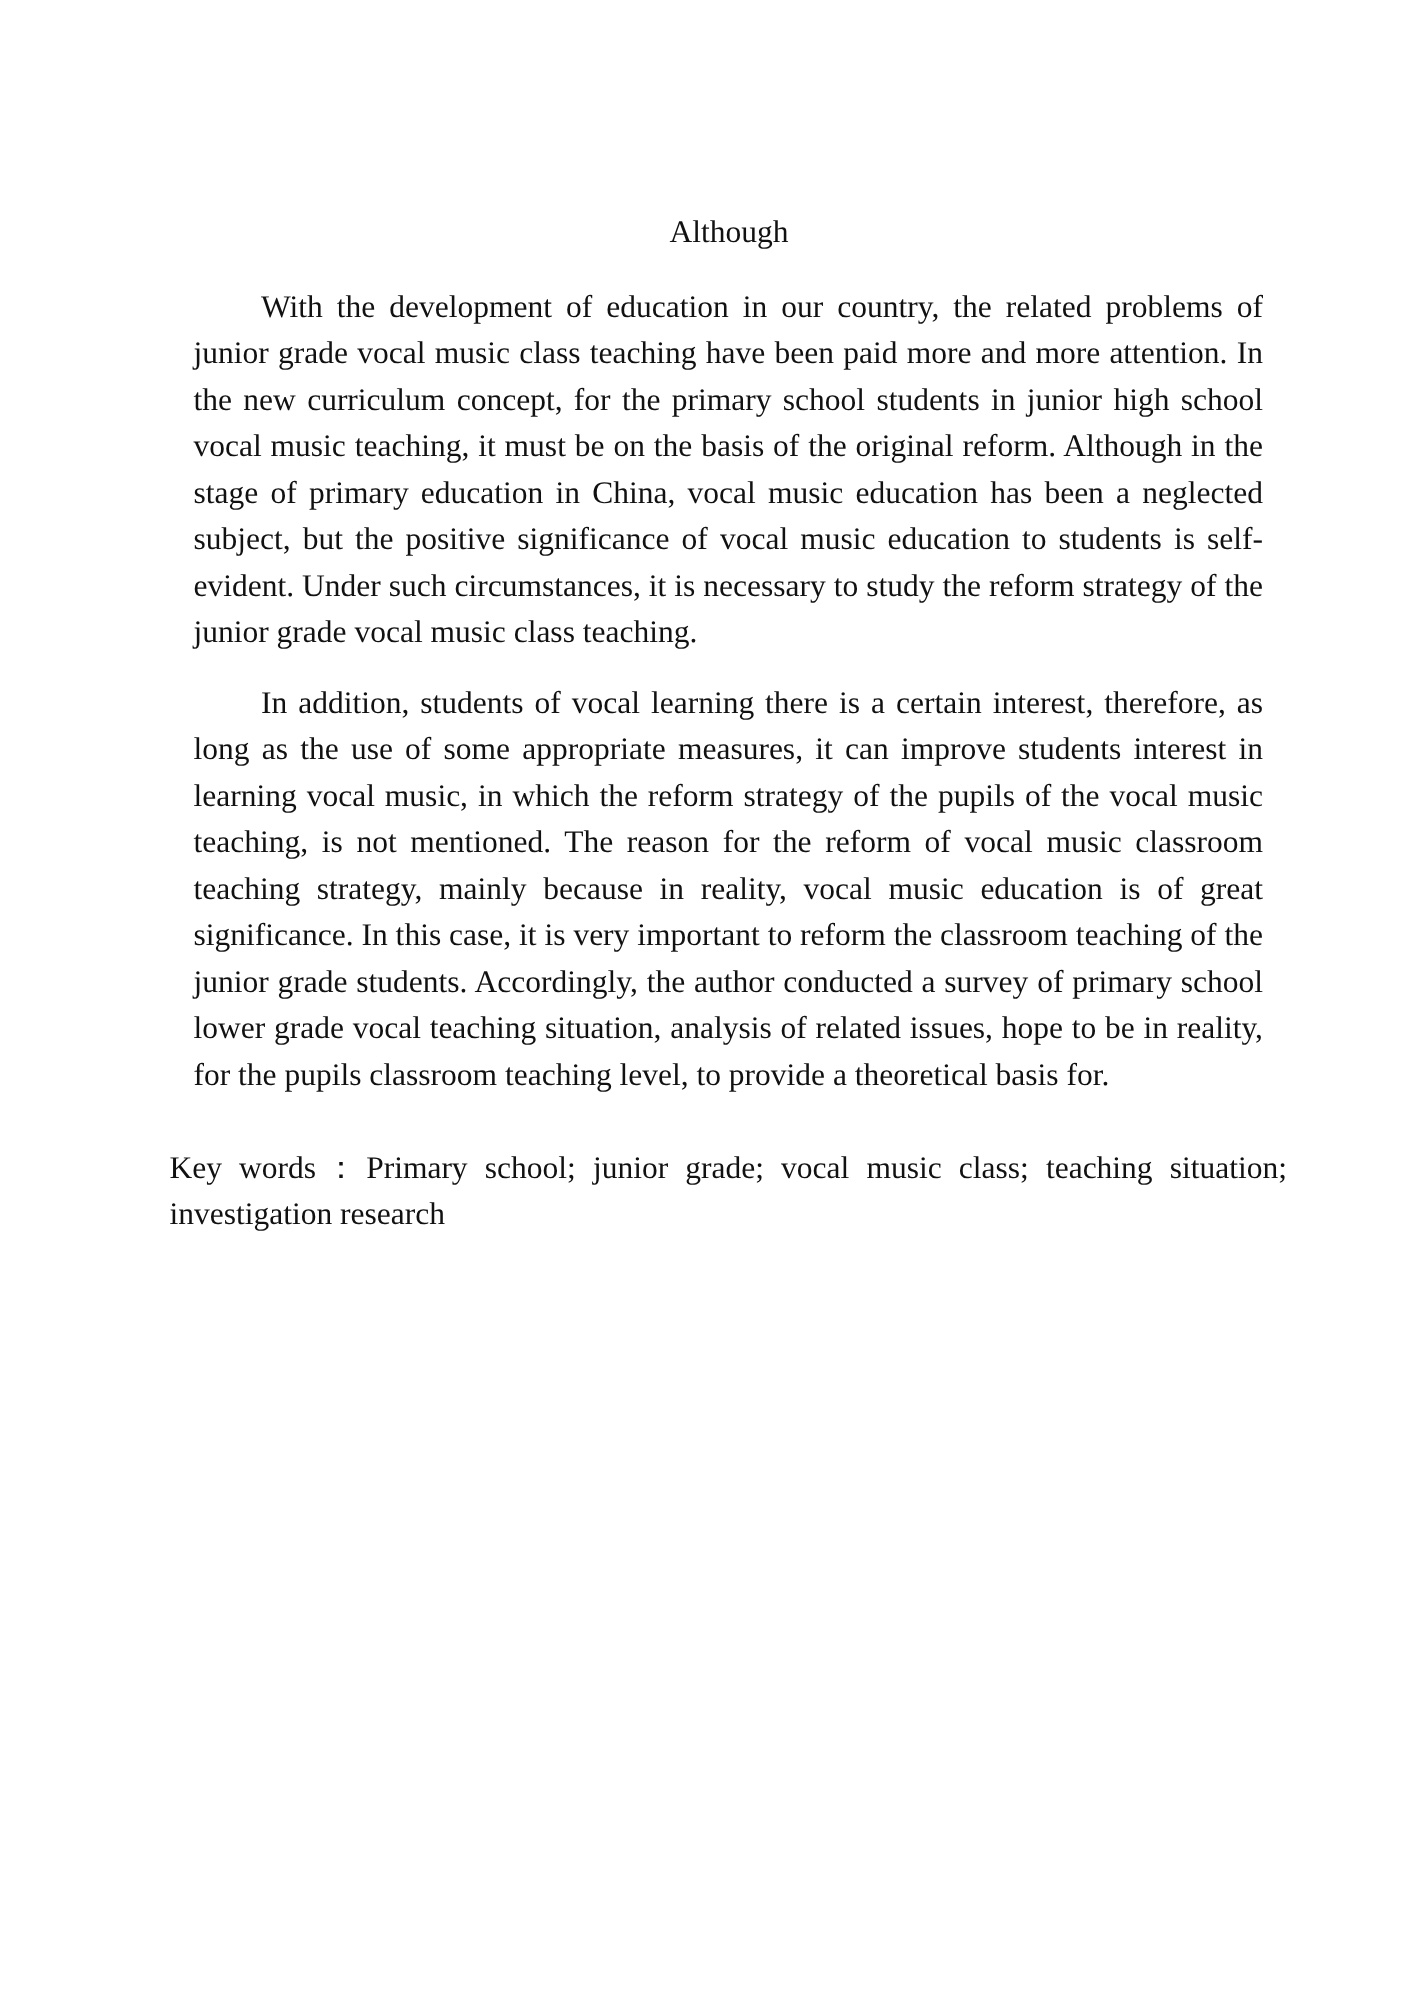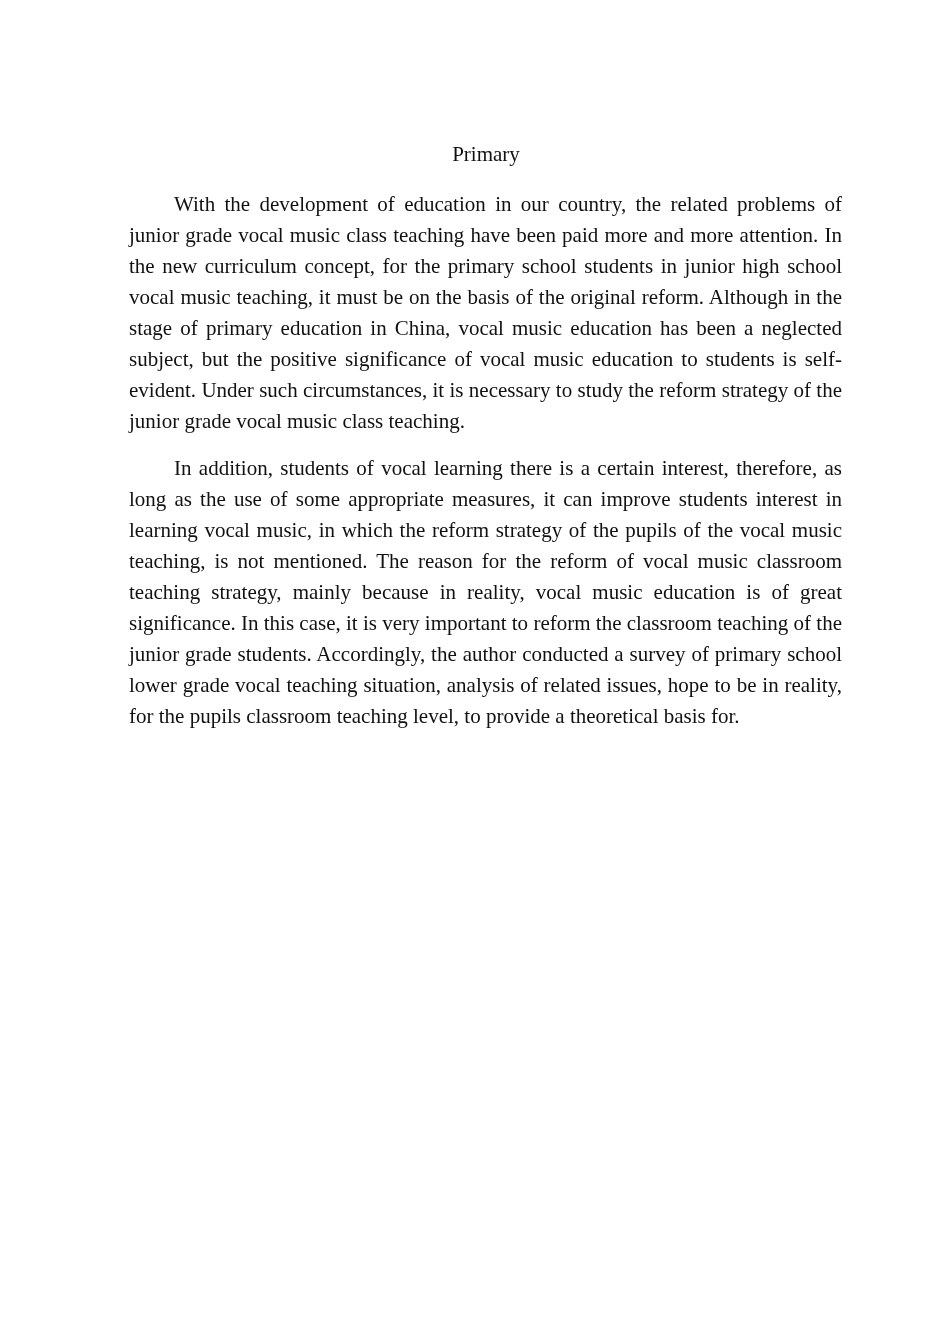--- a/index.html
+++ b/index.html
@@ -43,18 +43,19 @@
       margin: 31px 0 0 0;
     }
     .kw-label {
       white-space: pre;
     }
   </style>
 </head>
 <body>
 
 <div class="page">
-  <h1 class="title">Primary</h1>
+  <h1 class="title">Although</h1>
 
   <p class="para">With the development of education in our country, the related problems of junior grade vocal music class teaching have been paid more and more attention. In the new curriculum concept, for the primary school students in junior high school vocal music teaching, it must be on the basis of the original reform. Although in the stage of primary education in China, vocal music education has been a neglected subject, but the positive significance of vocal music education to students is self-evident. Under such circumstances, it is necessary to study the reform strategy of the junior grade vocal music class teaching.</p>
   <p class="para">In addition, students of vocal learning there is a certain interest, therefore, as long as the use of some appropriate measures, it can improve students interest in learning vocal music, in which the reform strategy of the pupils of the vocal music teaching, is not mentioned. The reason for the reform of vocal music classroom teaching strategy, mainly because in reality, vocal music education is of great significance. In this case, it is very important to reform the classroom teaching of the junior grade students. Accordingly, the author conducted a survey of primary school lower grade vocal teaching situation, analysis of related issues, hope to be in reality, for the pupils classroom teaching level, to provide a theoretical basis for.</p>
 
+  <p class="keywords"><span class="kw-label">Key words：</span><span>Primary school; junior grade; vocal music class; teaching situation; investigation research</span></p>
 </div>
 
 </body></html>

